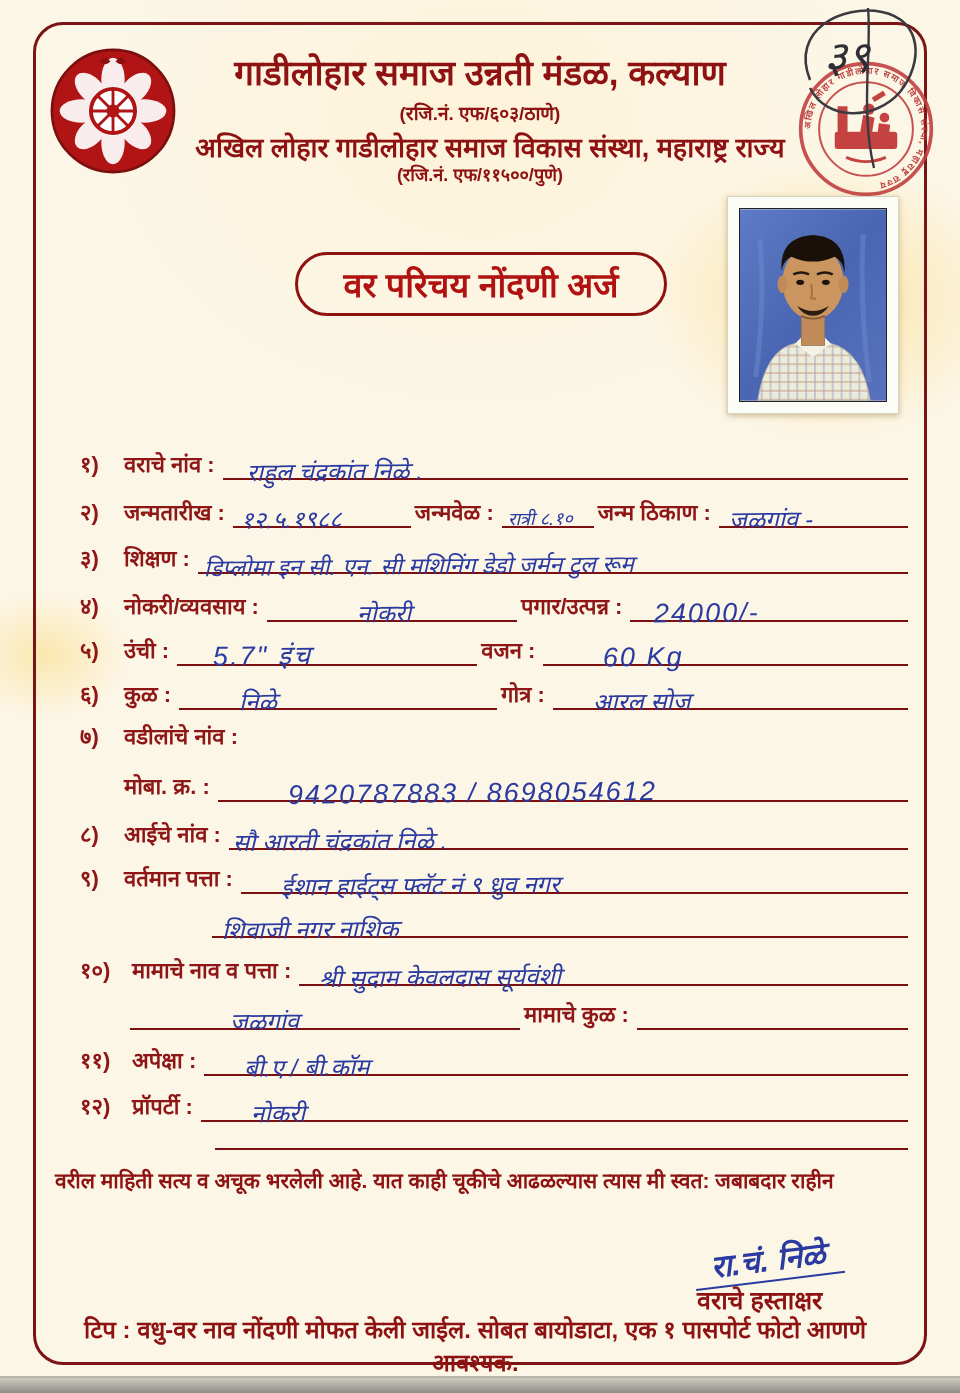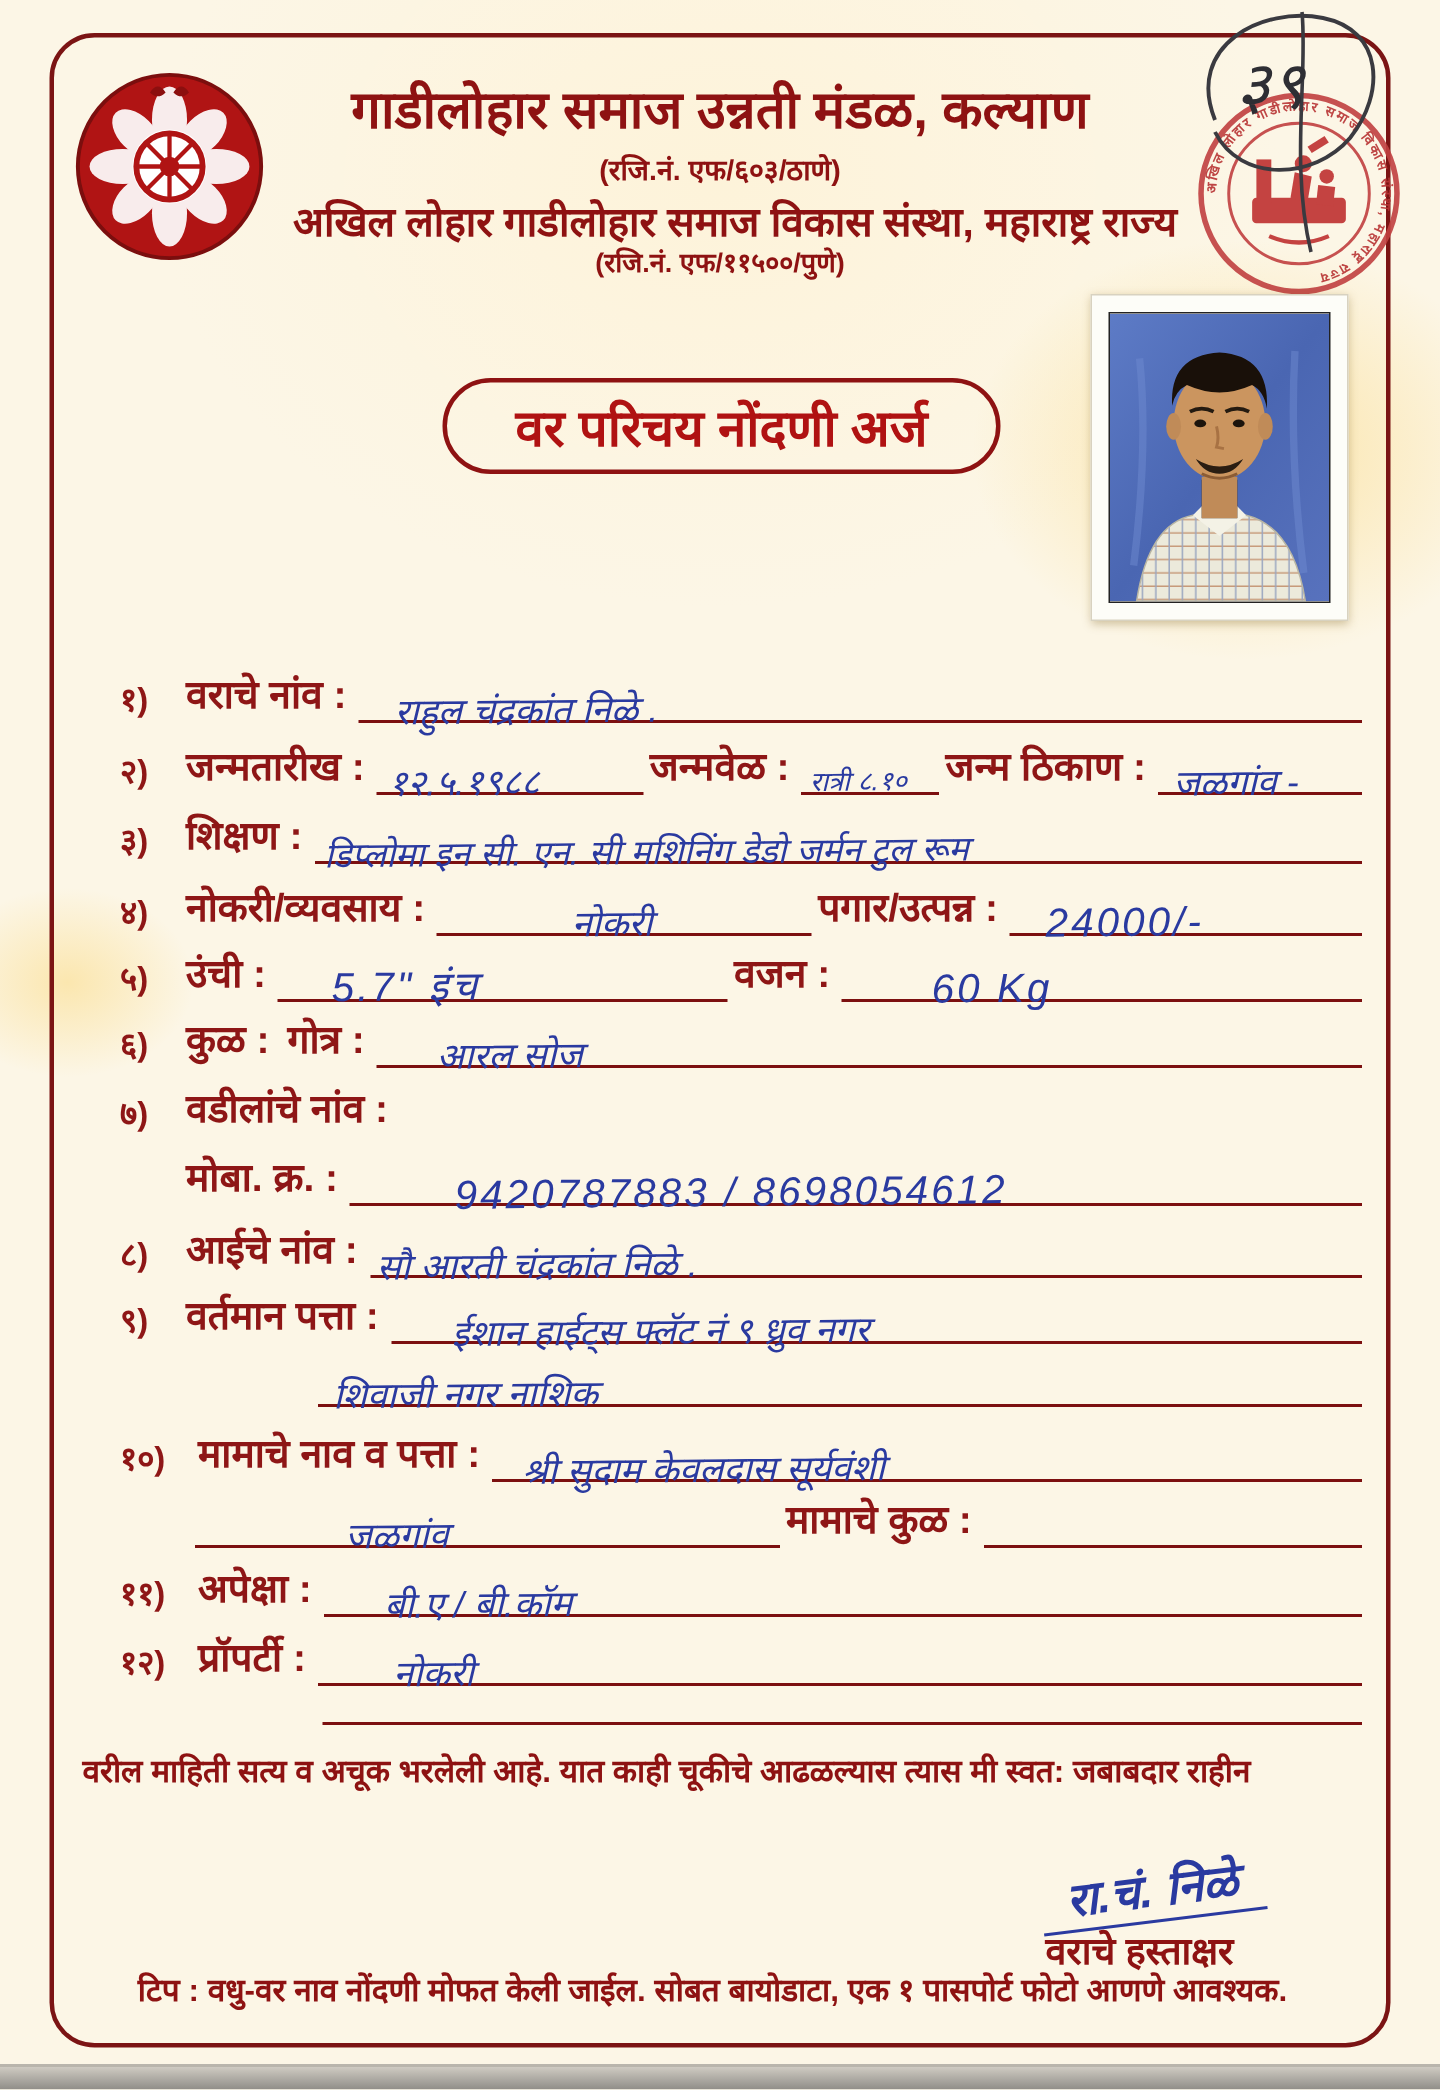--- a/index.html
+++ b/index.html
@@ -36,40 +36,40 @@
   .photo-frame svg { width:100%; height:100%; display:block; border:1px solid #222; }
 
   
   .form-title-box { position:absolute; left:295px; top:252px; width:372px; height:64px;
            border:3px solid #8e1212; border-radius:34px; display:flex; align-items:center;
            justify-content:center; color:#b01212; font-weight:700; font-size:34px; }
 
   
   .row { position:absolute; left:80px; width:828px; display:flex; align-items:flex-end; }
   .num { flex:0 0 44px; color:#8e1616; font-weight:700; font-size:22px; padding-bottom:2px; }
-  .lbl { color:#8e1616; font-weight:700; font-size:26px; white-space:nowrap;
+  .lbl { color:#8e1616; font-weight:700; font-size:22px; white-space:nowrap;
          padding:0 8px 2px 0; }
   .lbl2 { margin-left:4px; }
   .line { border-bottom:2.5px solid #7c1010; position:relative; height:36px; }
   .fl { flex:1 1 auto; }
   .hw { position:absolute; left:24px; bottom:-9px; color:#2a3aa0; font-size:24px;
         font-style:italic; white-space:nowrap; transform:rotate(-.6deg); }
   .hw-sm { font-size:18px; left:6px; bottom:-4px; }
   .hw-num { font-size:27px; font-style:italic; letter-spacing:2px; }
   .spacer { flex:0 0 50px; }
 
   .declaration { position:absolute; left:55px; top:1166px; width:840px; text-align:left;
         color:#8e1212; font-weight:700; font-size:21px; }
   .sig-hw { position:absolute; left:693px; top:1238px; width:150px; color:#2a3aa0;
         font-size:31px; font-style:italic; font-weight:700; transform:rotate(-7deg);
         border-bottom:2.5px solid #2a3aa0; text-align:center; }
   .sig-label { position:absolute; left:697px; top:1282px; color:#8e1212; font-weight:700;
         font-size:25px; }
   .footer-note { position:absolute; left:50px; top:1312px; width:850px; text-align:center;
-        color:#8e1212; font-weight:700; font-size:21px; }
+        color:#8e1212; font-weight:700; font-size:24px; }
 </style>
 </head>
 <body>
 
 <div class="page">
   <div class="frame"></div>
 
   <svg class="logo" viewBox="0 0 100 100">
     <circle cx="50" cy="50" r="47" fill="#b01414"></circle>
     <circle cx="50" cy="50" r="47" fill="none" stroke="#7b0e0e" stroke-width="2"></circle>
@@ -214,20 +214,23 @@
       </span>
     <span class="lbl lbl2">वजन :</span>
     <span class="line fl">
       <span class="hw hw-num" style="left:60px">60 Kg</span>
       </span>
   </div>
 
   <div class="row" style="top:674px">
     <span class="num">६)</span>
     <span class="lbl">कुळ :</span>
+    <span class="line" style="flex:0 0 318px">
+      <span class="hw" style="left:60px">निळे</span>
+      </span>
     <span class="lbl lbl2">गोत्र :</span>
     <span class="line fl">
       <span class="hw" style="left:40px">आरल सोज</span>
       </span>
   </div>
 
   <div class="row" style="top:720px">
     <span class="num">७)</span>
     <span class="lbl">वडीलांचे नांव :</span>
   </div>

